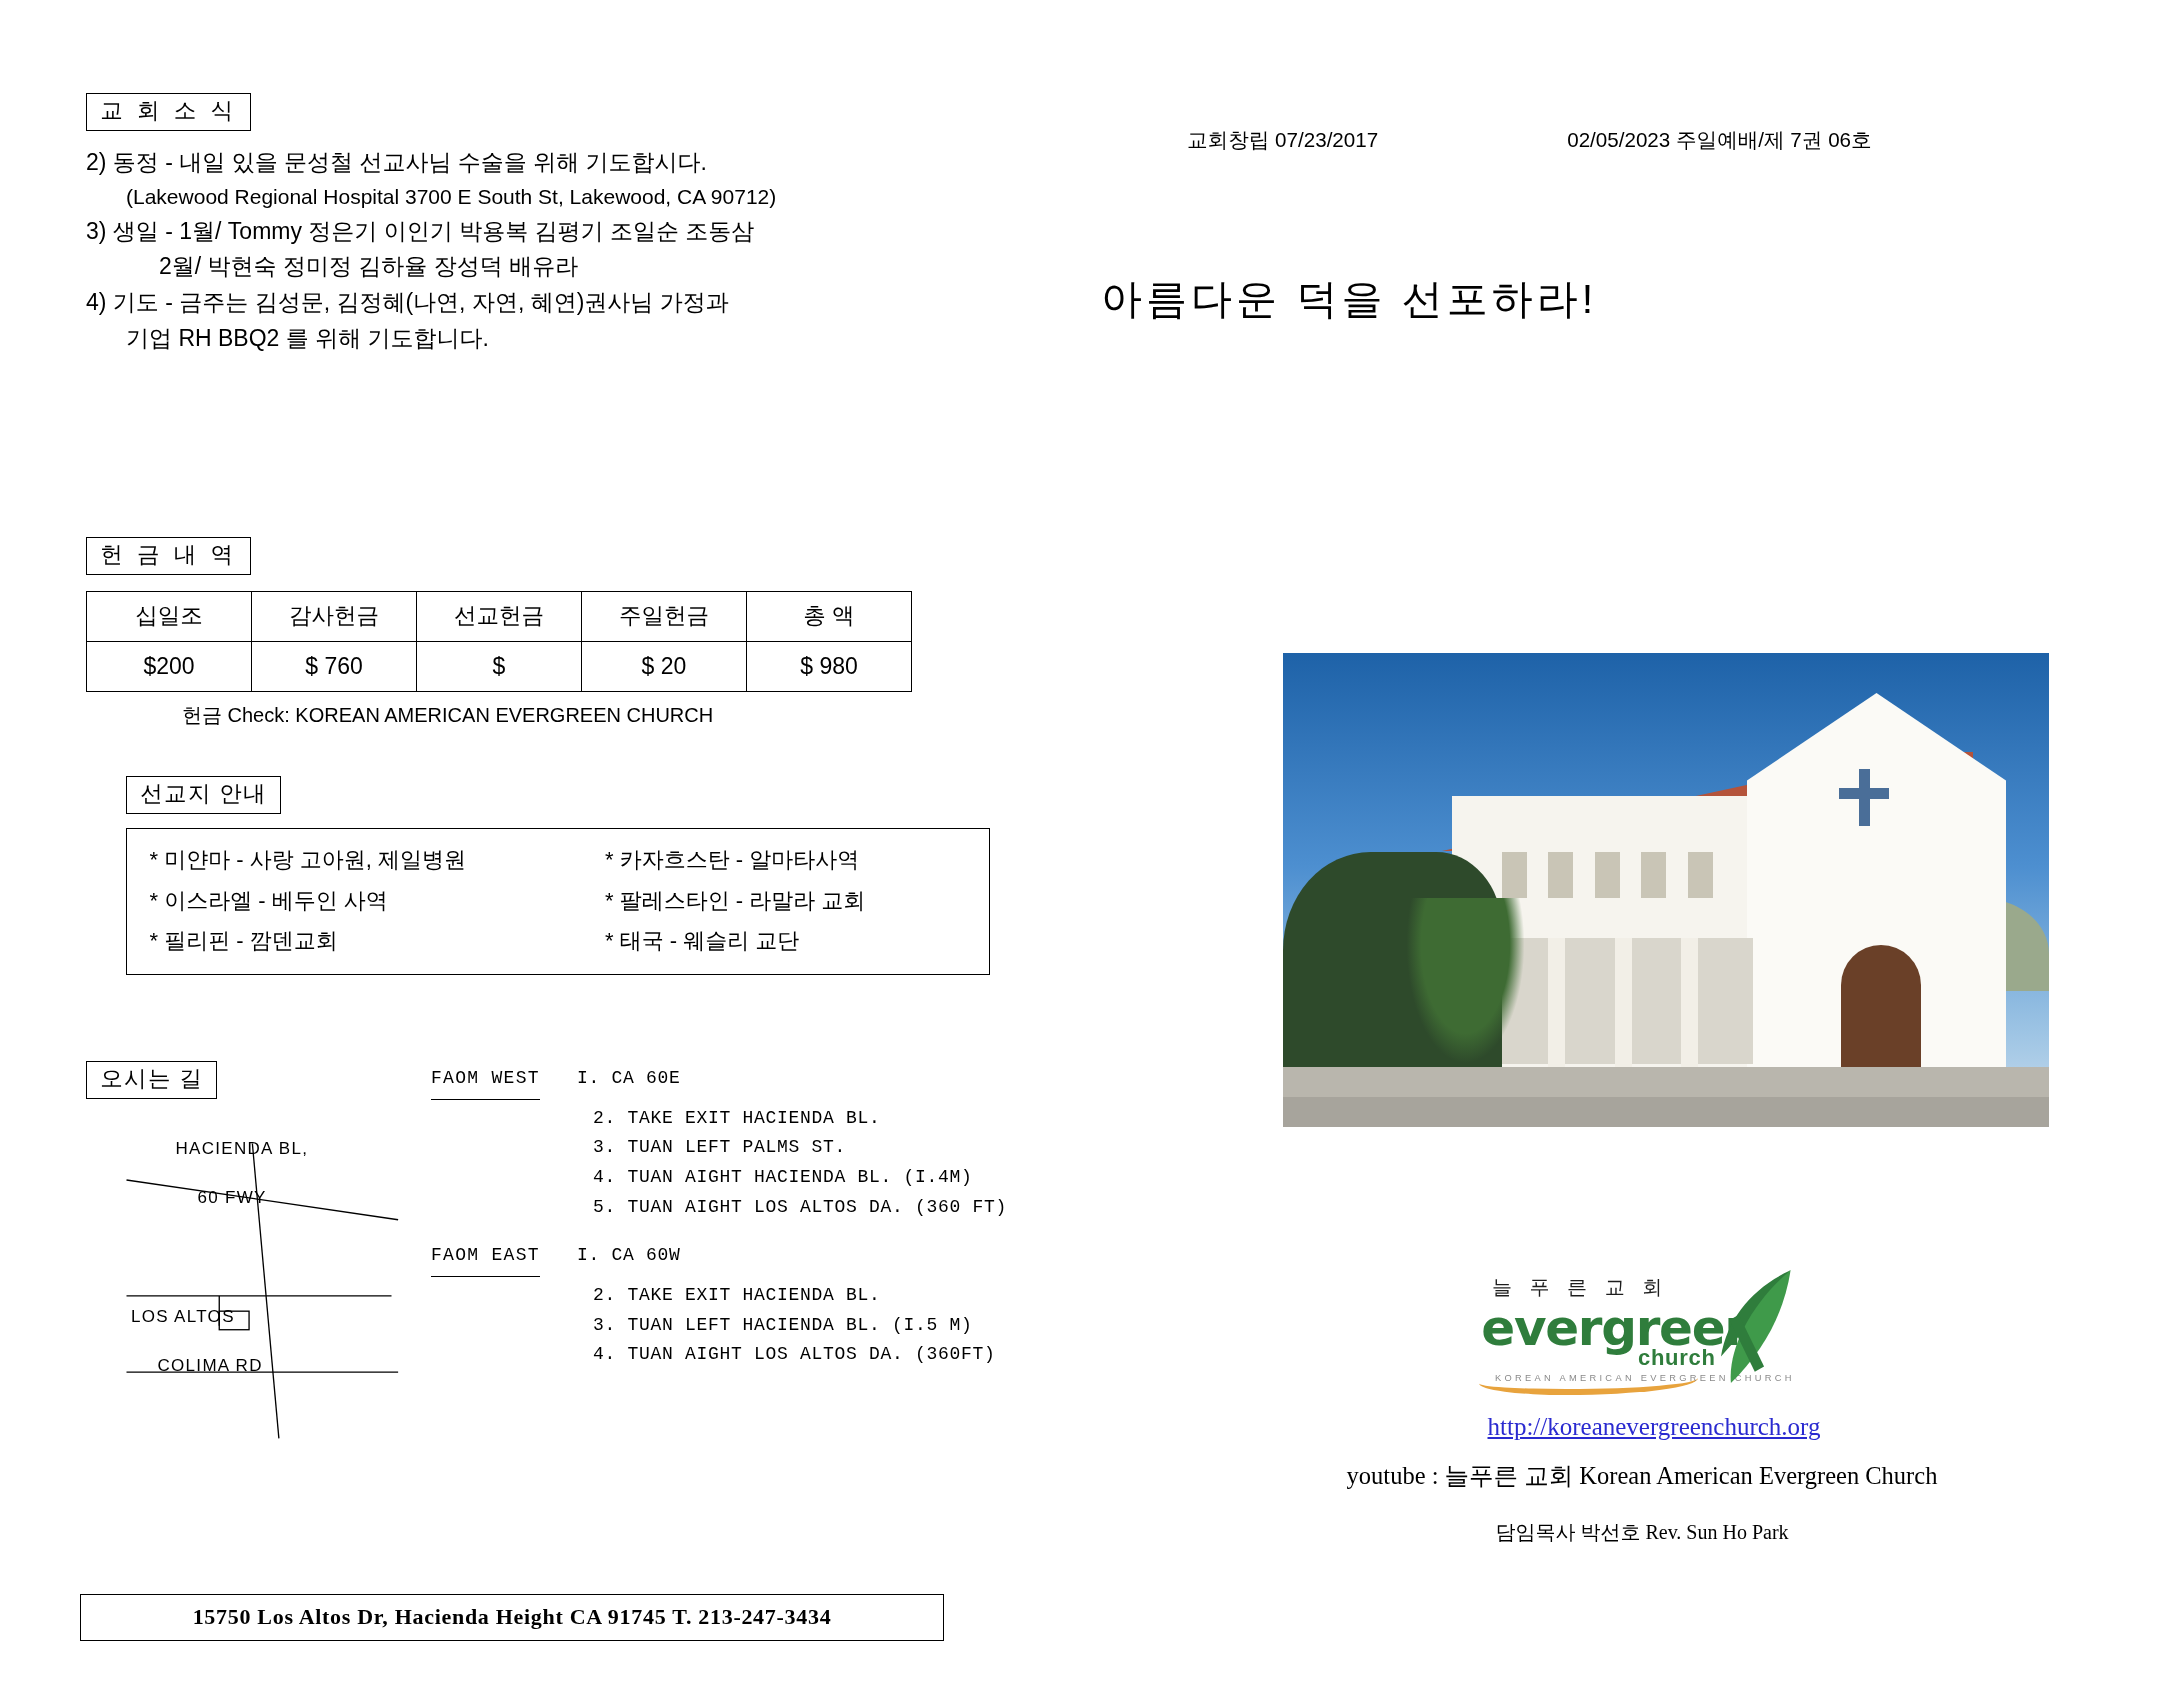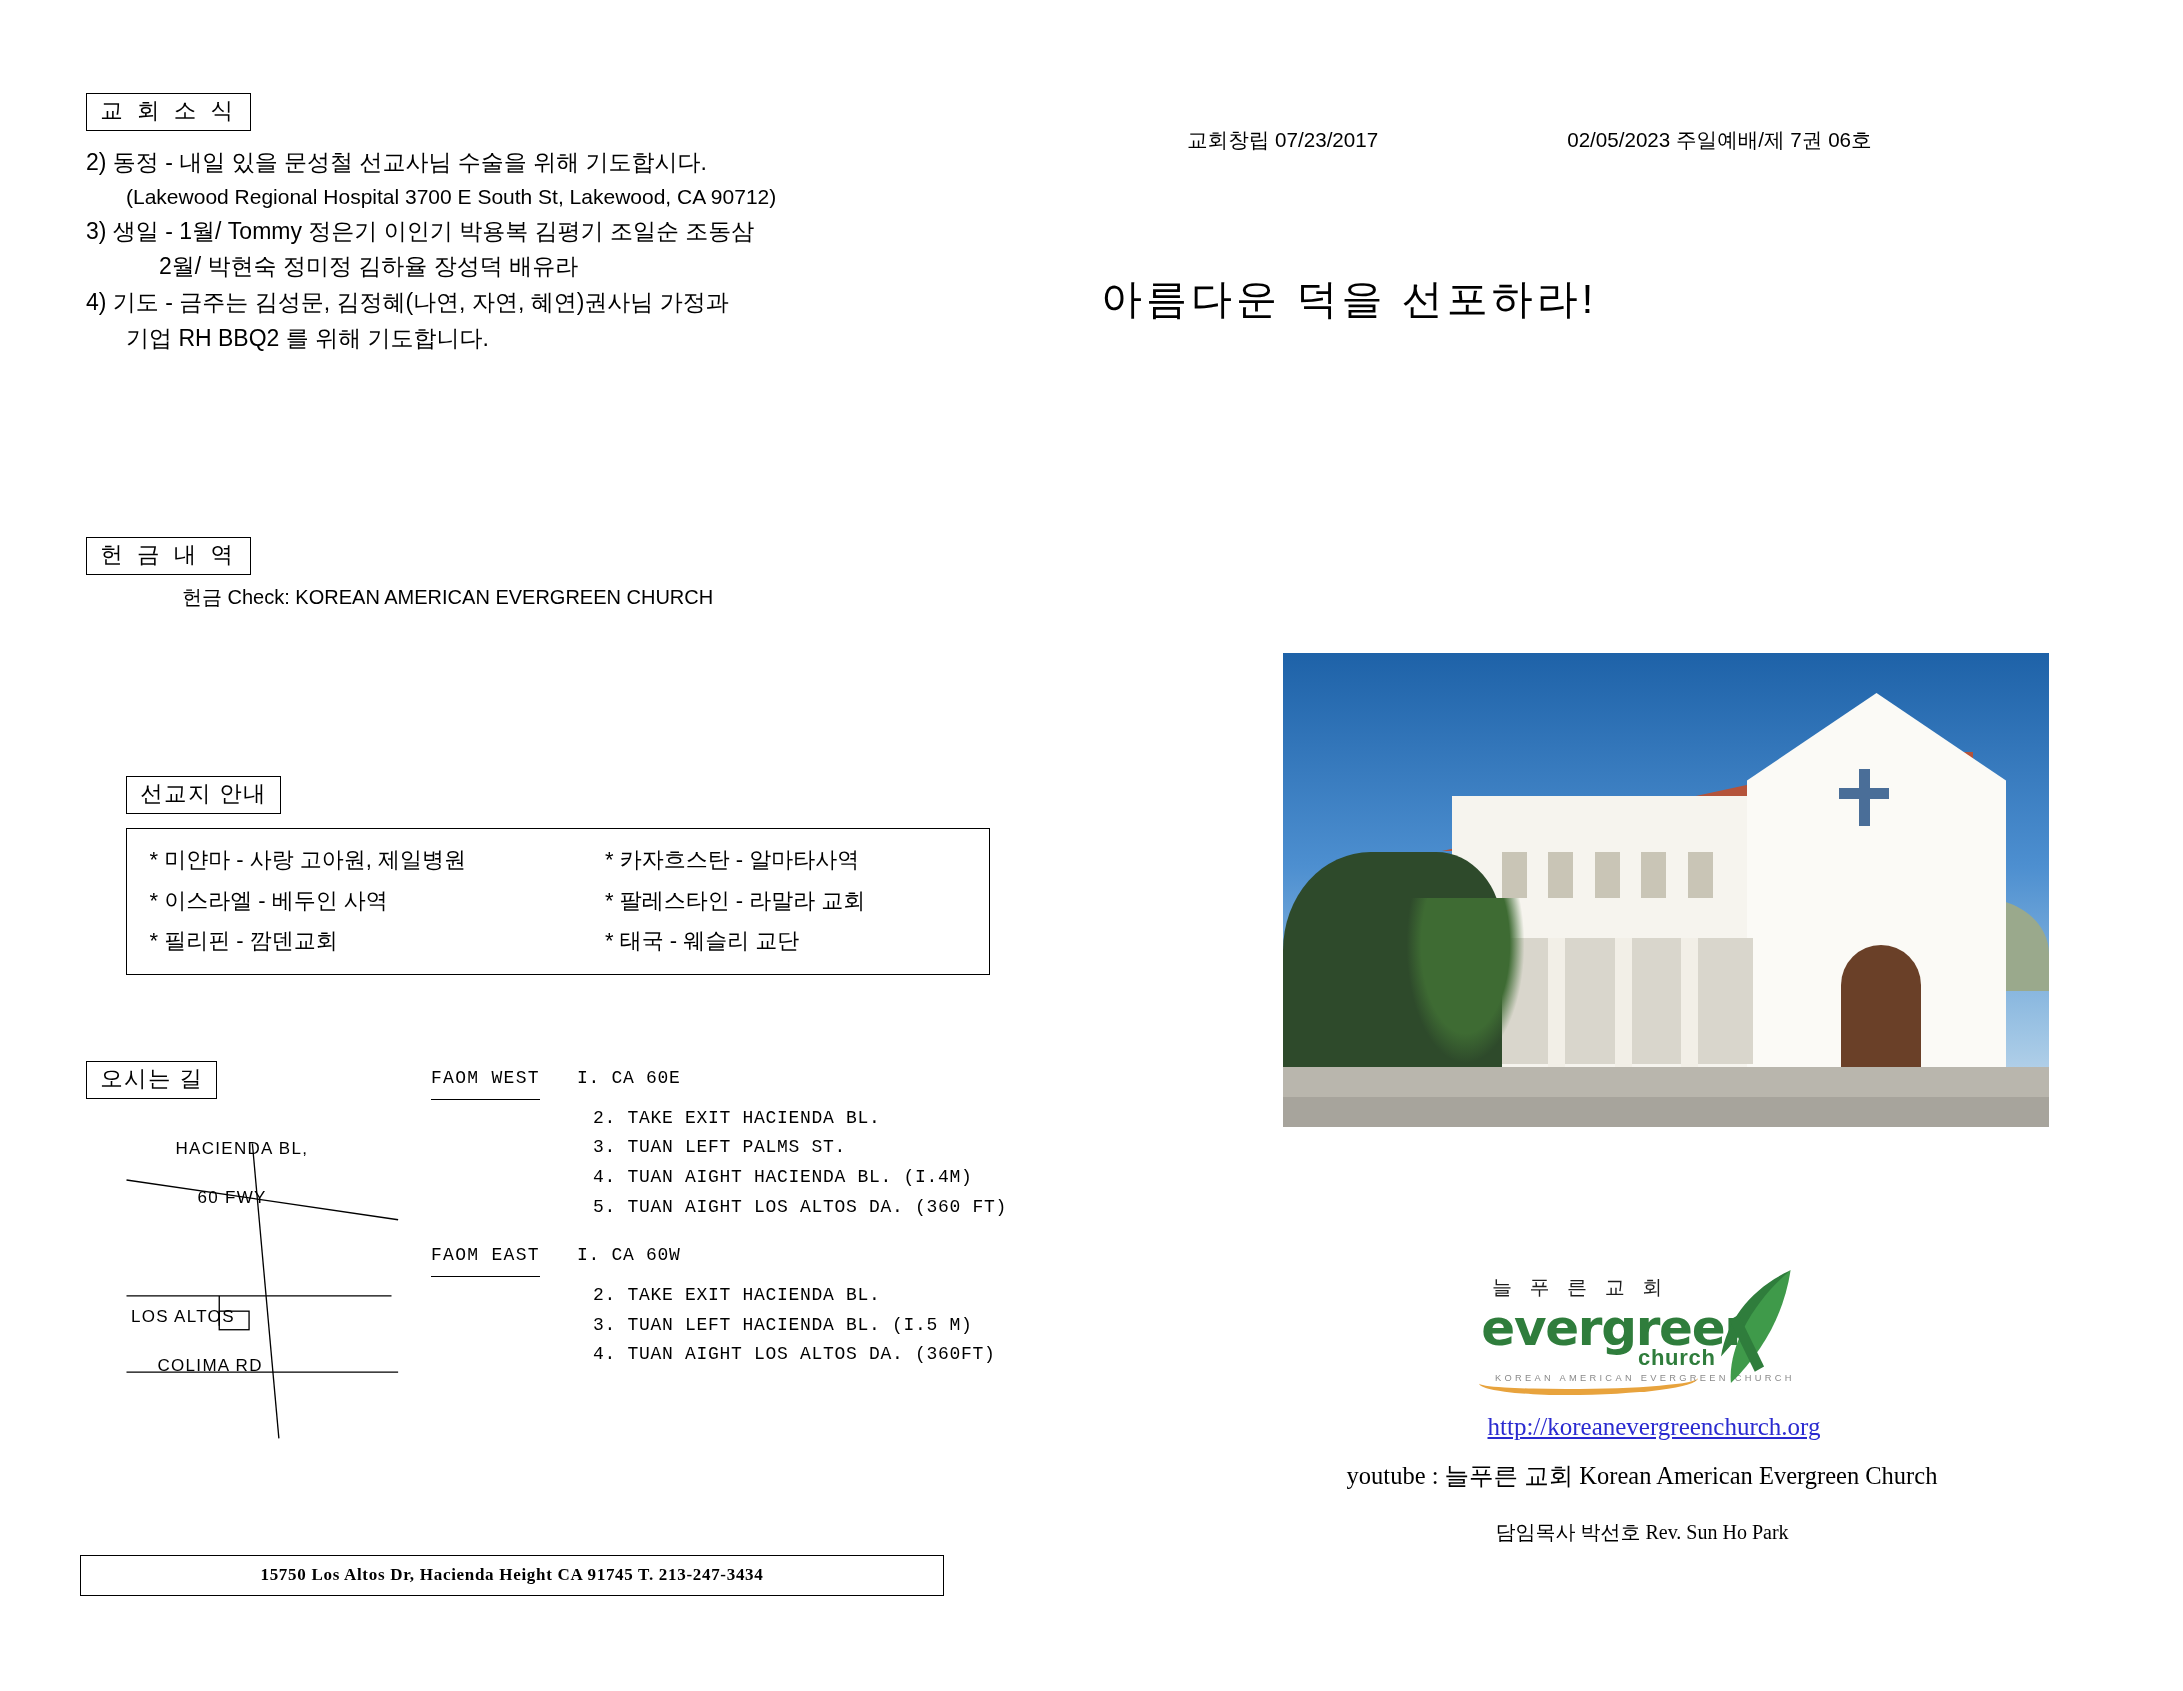--- a/index.html
+++ b/index.html
@@ -139,28 +139,28 @@
     letter-spacing: 0.7px;
     padding-left: 162px;
     line-height: 1.65;
     white-space: nowrap;
   }
 
   
   #address-bar {
     position: absolute;
     left: 80px;
-    top: 1555px;
+    top: 1594px;
     width: 862px;
     border: 1.3px solid #000;
     text-align: center;
     padding: 8.6px 0 10px 0;
     font-family: "Liberation Serif", serif;
     font-weight: bold;
-    font-size: 17px;
+    font-size: 22px;
     letter-spacing: 0.7px;
     white-space: nowrap;
   }
 
   
   .right-col {
     position: absolute;
     left: 1101px;
     top: 0;
     width: 1082px;
@@ -342,20 +342,38 @@
         <div class="news-line indent1 small-en">(Lakewood Regional Hospital 3700 E South St, Lakewood, CA 90712)</div>
         <div class="news-line">3) 생일 - 1월/ Tommy 정은기 이인기 박용복 김평기 조일순 조동삼</div>
         <div class="news-line indent2">2월/ 박현숙 정미정 김하율 장성덕 배유라</div>
         <div class="news-line">4) 기도 - 금주는 김성문, 김정혜(나연, 자연, 혜연)권사님 가정과</div>
         <div class="news-line indent1">기업 RH BBQ2 를 위해 기도합니다.</div>
       </div>
     </div>
 
     <div id="offering-block">
       <div class="boxed-heading">헌 금 내 역</div>
+      <table class="offering">
+        <tbody>
+            <tr class="hdr">
+          <td>십일조</td>
+          <td>감사헌금</td>
+          <td>선교헌금</td>
+          <td>주일헌금</td>
+          <td>총 액</td>
+        </tr>
+        <tr class="vals">
+          <td>$200</td>
+          <td>$ 760</td>
+          <td>$</td>
+          <td>$ 20</td>
+          <td>$ 980</td>
+        </tr>
+      </tbody>
+        </table>
       <div class="check-line">헌금 Check: KOREAN AMERICAN EVERGREEN CHURCH</div>
     </div>
 
     <div id="missions-block">
       <div class="boxed-heading tight">선교지 안내</div>
       <div class="missions-box">
         <div class="missions-row">
           <div class="m-left">* 미얀마 - 사랑 고아원, 제일병원</div>
           <div class="m-right">* 카자흐스탄 -  알마타사역</div>
         </div>

